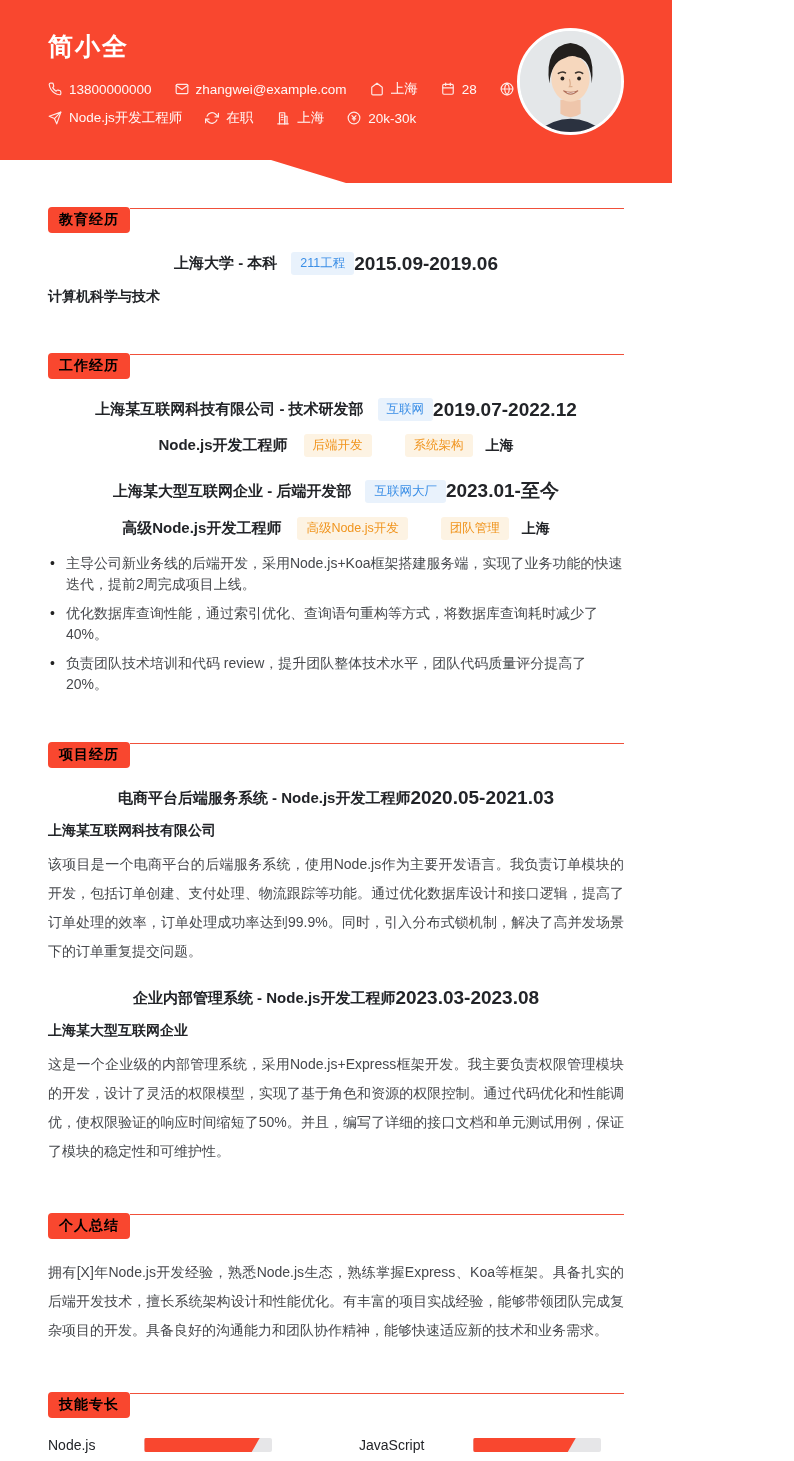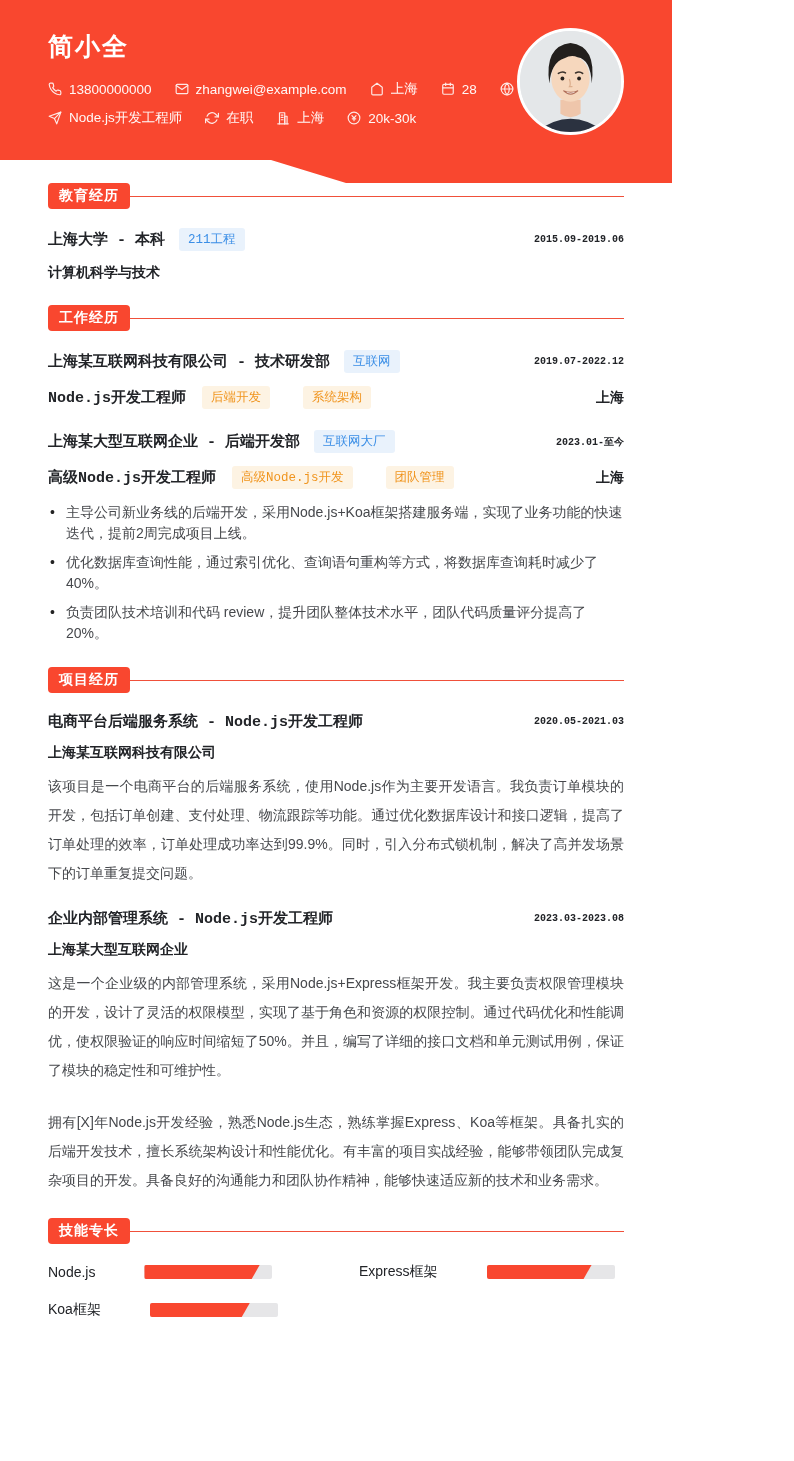--- a/index.html
+++ b/index.html
@@ -16,32 +16,32 @@
   .contact-row { display:flex; align-items:center; margin-bottom:11px; font-size:13.5px; }
   .c-item { display:flex; align-items:center; margin-right:23px; color:rgba(255,255,255,.96);text-align:right; }
   .c-item svg { width:14px; height:14px; margin-right:7px; opacity:.88; }
   .avatar { position:absolute; top:28px; right:48px; width:107px; height:107px;
     border-radius:50%; border:3px solid #ffffff; overflow:hidden; background:#e6e8ea; }
   .avatar svg { display:block; width:100%; height:100%; }
 
   
   main { padding:0 48px; }
   .sec-head { display:flex; align-items:center; }
-  .badge { display:inline-block; background:#f9472f; color:#ffffff; font-size:14px; font-weight:bold;
-    padding:4px 11px; border-radius:4px; letter-spacing:1px; white-space:nowrap; }
+  .badge { display:inline-block; background:#f9472f; color:#000000; font-size:14px; font-weight:bold;
+    padding:4px 11px; border-radius:4px; letter-spacing:1px; white-space:nowrap;margin-top:24px; }
   .sec-line { flex:1; border-top:1.5px solid #f0503a; }
 
   .sec-edu .sec-head, .sec-work .sec-head, .sec-proj .sec-head, .sec-sum .sec-head,
   .sec-skill .sec-head, .sec-honor .sec-head, .sec-other .sec-head { margin-bottom:19px; }
   section { margin-bottom:23px; }
 
-  .row { display:flex; justify-content:space-between; align-items:center; margin-bottom:13px;font-family:Liberation Mono, monospace; }
+  .row { display:flex; justify-content:center; align-items:center; margin-bottom:13px; }
   .row-left { display:flex; align-items:center; }
   .t-bold { font-size:15px; font-weight:bold; color:#222428; }
-  .date { font-size:10px; font-weight:bold; color:#222428; white-space:nowrap; }
+  .date { font-size:19px; font-weight:bold; color:#222428; white-space:nowrap; }
   .loc { font-size:14px; font-weight:bold; color:#222428; }
 
   .tag { font-size:12.5px; padding:3px 9px; border-radius:3px; margin-left:14px; white-space:nowrap; }
   .tag-blue { color:#3a8ee6; background:#e9f2fc; }
   .tag-orange { color:#f0941d; background:#fdf3e3; margin-left:0; margin-right:13px; }
   .role-tags { margin-left:16px; display:flex;gap:20px; }
 
   .desc { font-size:14px; line-height:29px; color:#46484c; text-align:justify; }
   .major { font-size:14px; font-weight:bold; color:#222428; margin-bottom:10px; }
 
@@ -254,36 +254,46 @@
         <div class="row">
           <span class="t-bold">企业内部管理系统 - Node.js开发工程师</span>
           <span class="date">2023.03-2023.08</span>
         </div>
         <div class="major">上海某大型互联网企业</div>
         <p class="desc">这是一个企业级的内部管理系统，采用Node.js+Express框架开发。我主要负责权限管理模块的开发，设计了灵活的权限模型，实现了基于角色和资源的权限控制。通过代码优化和性能调优，使权限验证的响应时间缩短了50%。并且，编写了详细的接口文档和单元测试用例，保证了模块的稳定性和可维护性。</p>
       </div>
     </section>
 
     <section class="sec-sum">
+      <div class="sec-head">
+        <span class="badge">个人总结</span>
+        <span class="sec-line"></span>
+      </div>
       <p class="desc">拥有[X]年Node.js开发经验，熟悉Node.js生态，熟练掌握Express、Koa等框架。具备扎实的后端开发技术，擅长系统架构设计和性能优化。有丰富的项目实战经验，能够带领团队完成复杂项目的开发。具备良好的沟通能力和团队协作精神，能够快速适应新的技术和业务需求。</p>
     </section>
 
     <section class="sec-skill">
       <div class="sec-head">
         <span class="badge">技能专长</span>
         <span class="sec-line"></span>
       </div>
       <div class="skill-grid">
         <div class="skill">
           <span class="skill-label">Node.js</span>
           <div class="track">
               <div class="fill" style="width: 90%;"></div>
             </div>
         </div>
         <div class="skill">
+          <span class="skill-label">JavaScript</span>
+          <div class="track">
+              <div class="fill" style="width: 80%;"></div>
+            </div>
+        </div>
+        <div class="skill">
           <span class="skill-label">Express框架</span>
           <div class="track">
               <div class="fill" style="width: 82%;"></div>
             </div>
         </div>
         <div class="skill">
           <span class="skill-label">Koa框架</span>
           <div class="track">
               <div class="fill" style="width: 78%;"></div>
             </div>

